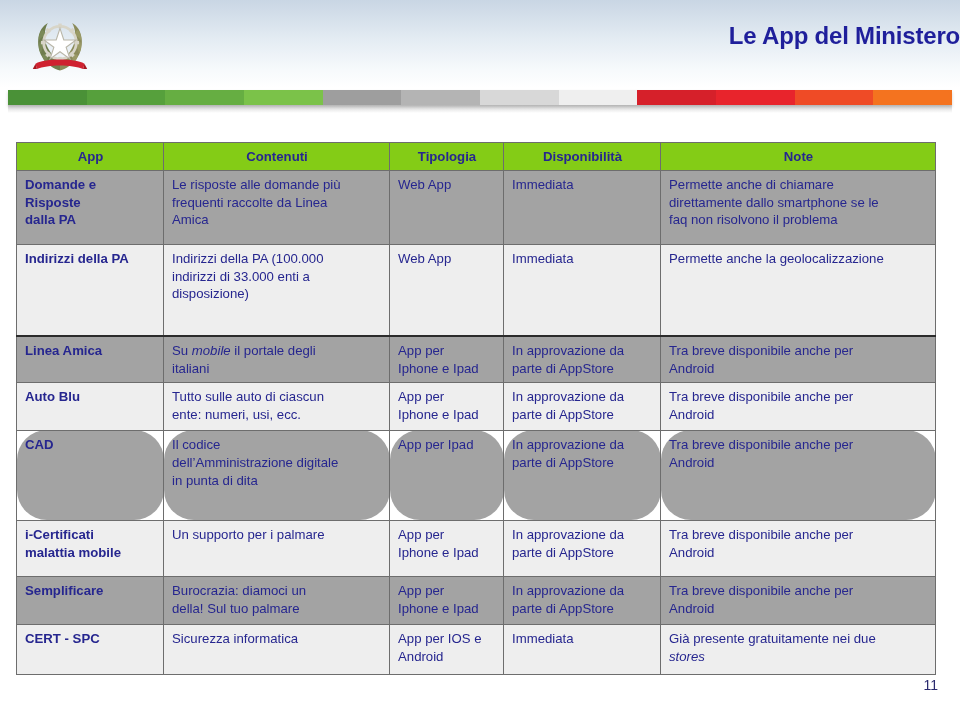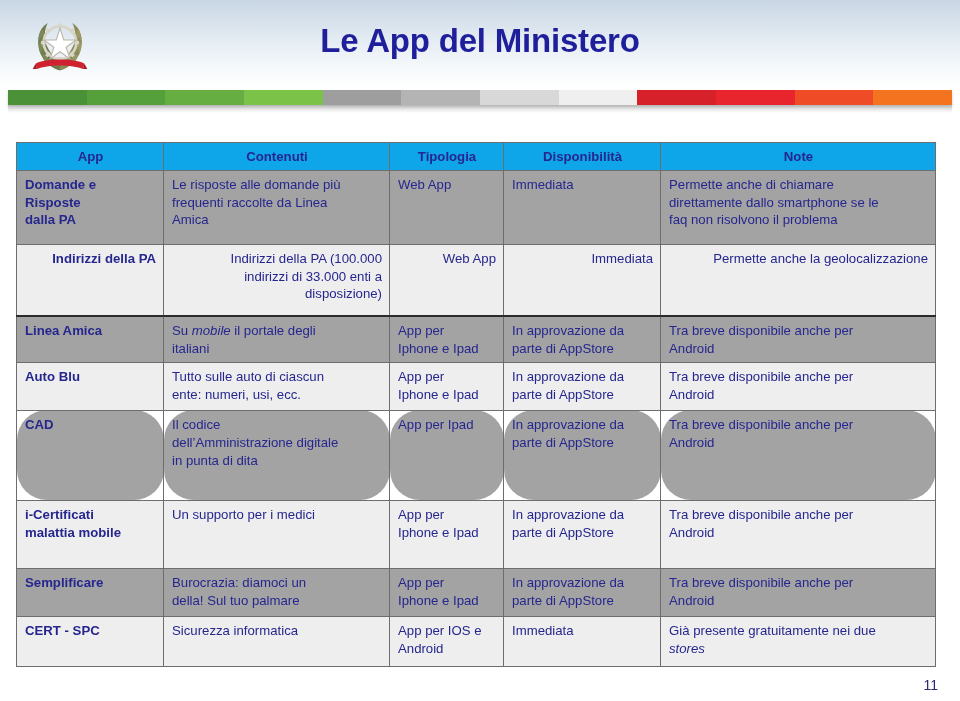--- a/index.html
+++ b/index.html
@@ -33,22 +33,22 @@
   .emblem {
     position: absolute;
     left: 26px; top: 12px;
     width: 68px; height: 68px;
   }
 
   .slide-title {
     position: absolute;
     left: 0; top: 22px;
     width: 960px;
-    text-align: center;
-    font-size: 33px;
+    text-align: right;
+    font-size: 24px;
     font-weight: bold;
     color: #1f1f9b;
     letter-spacing: -0.2px;
     font-family: "Liberation Sans", sans-serif;
     white-space: nowrap;
   }
 
   
   .tricolor {
     position: absolute;
@@ -90,21 +90,21 @@
     padding: 5px 7px 4px 8px;
     color: #26268f;
     font-size: 13.2px;
     line-height: 1.35;
   }
 
   thead th {
     text-align: center;
     font-size: 16px;
     font-weight: bold;
-    background: #0ea5e9;
+    background: #84cc16;
     padding-top: 7px;
     padding-bottom: 7px;
     border-bottom: 2px solid #2b2b2b;
     color: #1f1f8c;
   }
 
   tbody tr.dark td { background: #a3a3a3; }
   tbody tr.light td { background: #eeeeee; }
 
   td.app-name {
@@ -113,25 +113,25 @@
     padding-left: 10px;
     padding-top: 6px;
   }
   td.first-app-name { line-height: 1.55; }
 
   .cell-line { display: block; }
   .ital { font-style: italic; }
 
   
   tr.r0 td { height: 74px; }
-  tr.r1 td { height: 72px; text-align: right; }
+  tr.r1 td { height: 92px; }
   tr.r2 td { height: 32px; }
   tr.r3 td { height: 48px; }
   tr.r4 td { height: 90px; border-radius: 30px; }
-  tr.r5 td { height: 68px; }
+  tr.r5 td { height: 56px; }
   tr.r6 td { height: 48px; }
   tr.r7 td { height: 50px; }
 
   tr.sep-top td { border-top: 2px solid #2b2b2b; }
 
   
   .page-number {
     position: absolute;
     right: 22px; bottom: 8px;
     font-size: 14px;
@@ -330,21 +330,21 @@
             <span class="cell-line">Android</span>
           </td>
         </tr>
 
         <tr class="light r5">
           <td class="app-name">
             <span class="cell-line">i-Certificati</span>
             <span class="cell-line">malattia mobile</span>
           </td>
           <td>
-            <span class="cell-line">Un supporto per i medici</span>
+            <span class="cell-line">Un supporto per i palmare</span>
           </td>
           <td>
             <span class="cell-line">App per</span>
             <span class="cell-line">Iphone e Ipad</span>
           </td>
           <td>
             <span class="cell-line">In approvazione da</span>
             <span class="cell-line">parte di AppStore</span>
           </td>
           <td>

